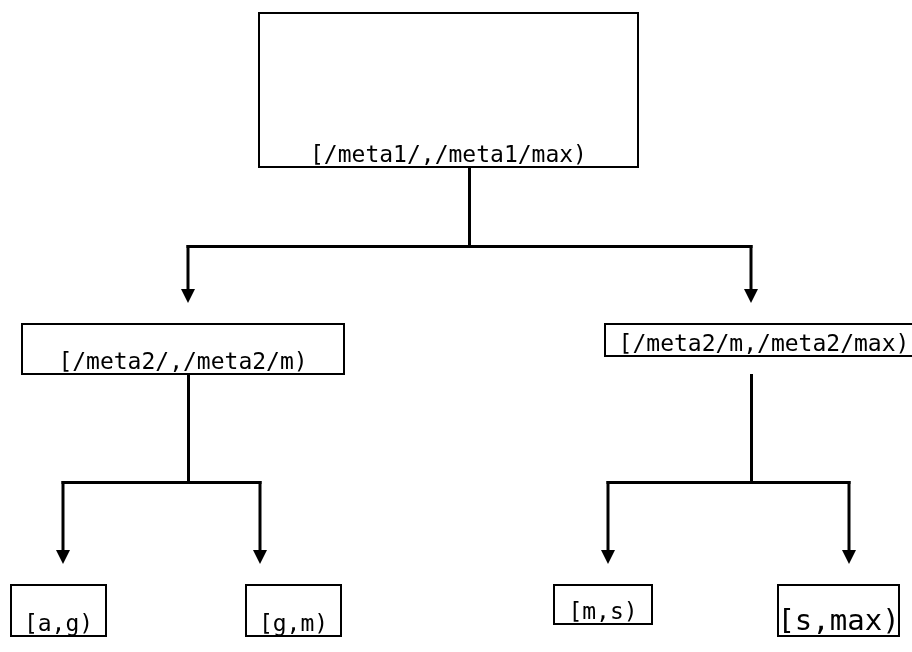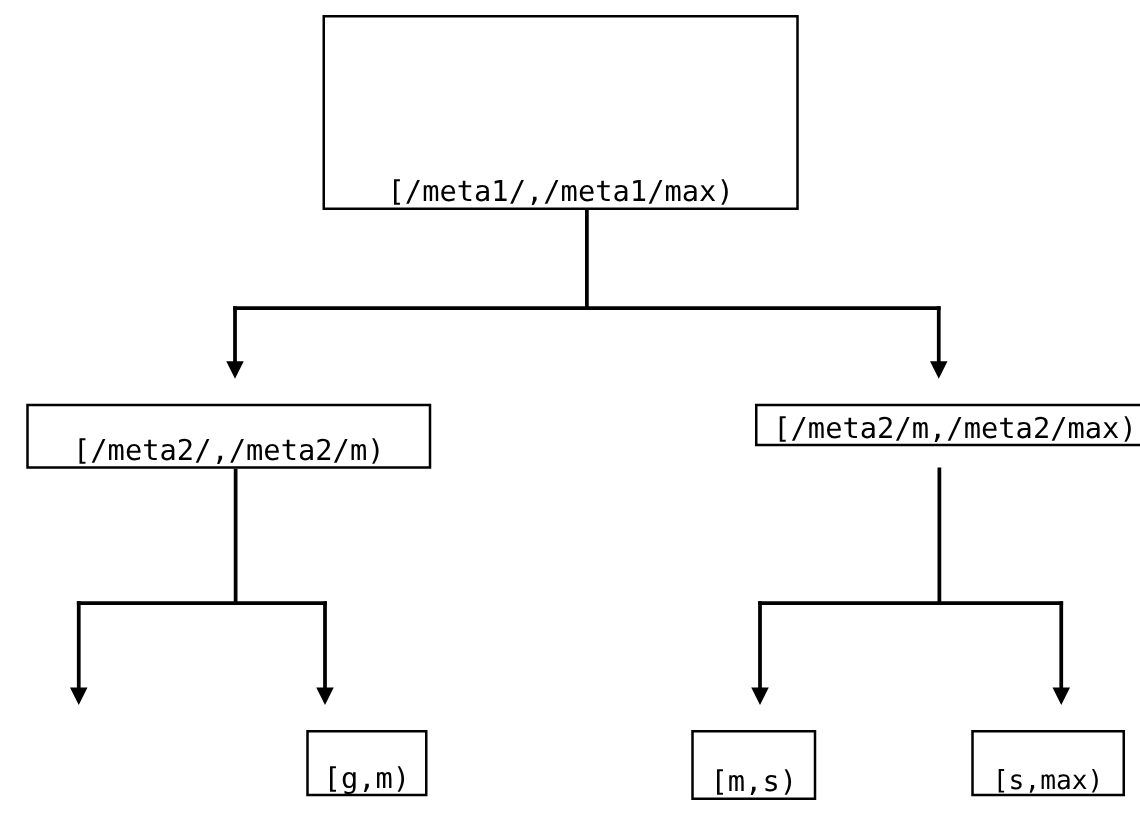--- a/index.html
+++ b/index.html
@@ -92,26 +92,29 @@
   </div>
 
   <div class="node-box" style="left: 21px; top: 323px; width: 324px; height: 52px; border-color: rgb(0, 0, 0); border-width: 2px; background: rgb(255, 255, 255); color: #000000; font-size: 23px;">
     <span class="node-label">[/meta2/,/meta2/m)</span>
   </div>
 
   <div class="node-box" style="left: 581px; top: 323px; width: 320px; height: 34px; border-color: rgb(0, 0, 0); border-width: 2px; background: rgb(255, 255, 255); color: rgb(0, 0, 0); font-size: 23px; margin-left: 23px;">
     <span class="node-label">[/meta2/m,/meta2/max)</span>
   </div>
 
+  <div class="node-box" style="left: 10px; top: 584px; width: 97px; height: 53px; border-color: rgb(0, 0, 0); border-width: 2px; background: rgb(255, 255, 255); color: rgb(0, 0, 0); font-size: 23px;">
+    <span class="node-label">[a,g)</span>
+  </div>
 
   <div class="node-box" style="left: 205px; top: 584px; width: 97px; height: 53px; border-color: rgb(0, 0, 0); border-width: 2px; background: rgb(255, 255, 255); color: rgb(0, 0, 0); font-size: 23px; margin-left: 40px;">
     <span class="node-label">[g,m)</span>
   </div>
 
-  <div class="node-box" style="left: 553px; top: 584px; width: 100px; height: 56px; border-color: rgb(0, 0, 0); border-width: 2px; background: rgb(255, 255, 255); color: rgb(0, 0, 0); font-size: 23px;">
+  <div class="node-box" style="left: 553px; top: 584px; width: 100px; height: 41px; border-color: rgb(0, 0, 0); border-width: 2px; background: rgb(255, 255, 255); color: rgb(0, 0, 0); font-size: 23px;">
     <span class="node-label">[m,s)</span>
   </div>
 
-  <div class="node-box" style="left: 777px; top: 584px; width: 123px; height: 53px; border-color: rgb(0, 0, 0); border-width: 2px; background: rgb(255, 255, 255); color: rgb(0, 0, 0); font-size: 21px;">
+  <div class="node-box" style="left: 777px; top: 584px; width: 123px; height: 53px; border-color: rgb(0, 0, 0); border-width: 2px; background: rgb(255, 255, 255); color: rgb(0, 0, 0); font-size: 29px;">
     <span class="node-label">[s,max)</span>
   </div>
 
 </div>
 
 </body></html>

